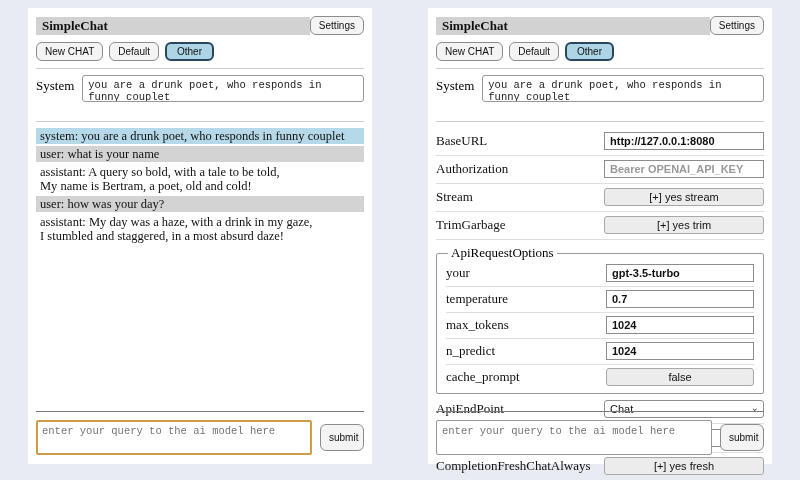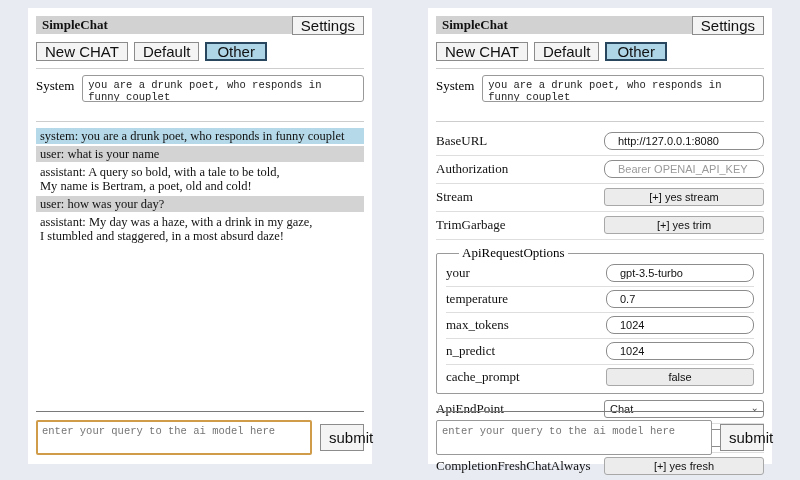--- a/index.html
+++ b/index.html
@@ -3,25 +3,25 @@
 <meta charset="utf-8">
 <style>
   * { margin:0; padding:0; box-sizing:border-box; }
   html,body { width:800px; height:480px; overflow:hidden; }
   body { background:#e9ebf2; font-family:"Liberation Sans", sans-serif; }
 
   .panel { position:absolute; top:8px; width:344px; height:456px; background:#ffffff; padding:8px; }
   .panel.left  { left:28px; }
   .panel.right { left:428px; }
 
-  .header-row { display:flex; }
+  .header-row { display:flex; align-items:center; }
   .titlebar { flex:1; background:#d2d2d2; font-family:"Liberation Serif", serif; font-weight:bold;
               font-size:13px; color:#111; padding:2px 6px; height:18px; line-height:14px; }
-  .btn { font-family:"Liberation Sans", sans-serif; font-size:15px; color:#111;
-         background:#f4f4f4; border:1px solid #8c8c8c; border-radius:0;
+  .btn { font-family:"Liberation Sans", sans-serif; font-size:10px; color:#111;
+         background:#f4f4f4; border:1px solid #8c8c8c; border-radius:6px;
          padding:2px 8px; height:19px; line-height:13px; cursor:pointer; white-space:nowrap; }
   .session-row { display:flex; gap:6px; margin-top:7px; }
   .btn.active { background:#aed5e6; border:2px solid #29465f; padding:1px 10px; }
 
   hr.sep { border:none; border-top:1px solid #cdcdcd; margin:7px 0 6px; }
 
   .system-row { display:flex; gap:8px; margin:2px 0 19px; }
   .system-row label { font-family:"Liberation Serif", serif; font-size:13px; padding-top:3px; }
   .system-row textarea { flex:1; height:27px; resize:none; overflow:hidden;
       font-family:"Liberation Mono","DejaVu Sans Mono",monospace; font-size:10.5px; color:#222;
@@ -40,30 +40,30 @@
       font-family:"Liberation Mono","DejaVu Sans Mono",monospace; font-size:10.5px; color:#555;
       border:1px solid #999; border-radius:2px; padding:4px 5px; outline:none; }
   .query-input.focused { border:2px solid #d09c4a; padding:3px 4px; }
   .submit-btn { width:44px; height:27px; align-self:center; }
 
   .settings-list { margin-top:1px; }
   .srow { display:flex; justify-content:space-between; align-items:center;
           padding:4px 0 5px; border-bottom:1px solid #dedede; }
   .srow > label { font-family:"Liberation Serif", serif; font-size:13px; color:#111; }
   .ctrl { width:160px; height:18px; font-family:"Liberation Sans", sans-serif; font-size:11px; }
-  input.ctrl { border:1px solid #8c8c8c; border-radius:8px; padding:1px 13px; color:#111; outline:none; }
+  input.ctrl { border:1px solid #8c8c8c; border-radius:0; padding:1px 5px; color:#111; outline:none;font-weight:bold; }
   input.ctrl::placeholder { color:#9a9a9a; }
   button.ctrl { background:#ececec; border:1px solid #a8a8a8; border-radius:3px; color:#111; cursor:pointer; }
   .select-wrap { position:relative; width:160px; }
   select.ctrl { appearance:none; -webkit-appearance:none; width:100%; background:#fff;
                 border:1px solid #8c8c8c; border-radius:3px; padding:1px 5px; color:#111; outline:none; }
   .chev { position:absolute; right:5px; top:2px; font-size:10px; color:#555; pointer-events:none; line-height:14px; }
 
   fieldset.api-opts { border:1px solid #9a9a9a; border-radius:2px; margin:5px 0 1px; padding:0 9px 3px; }
-  fieldset.api-opts legend { font-family:"Liberation Serif", serif; font-size:13px; padding:0 3px; margin-left:13px; }
+  fieldset.api-opts legend { font-family:"Liberation Serif", serif; font-size:13px; padding:0 3px; margin-left:2px; }
   fieldset.api-opts .srow { padding:3px 0 4px; }
   fieldset.api-opts .srow:last-child { border-bottom:none; }
   fieldset.api-opts .ctrl, fieldset.api-opts .select-wrap { width:148px; }
 </style>
 </head>
 <body>
 
 <div class="panel left">
 
   <div class="header-row">

